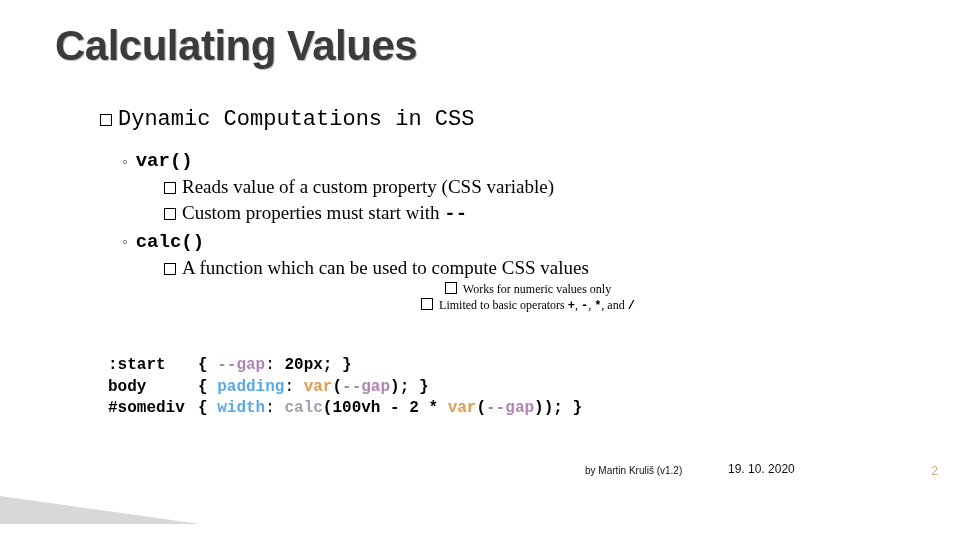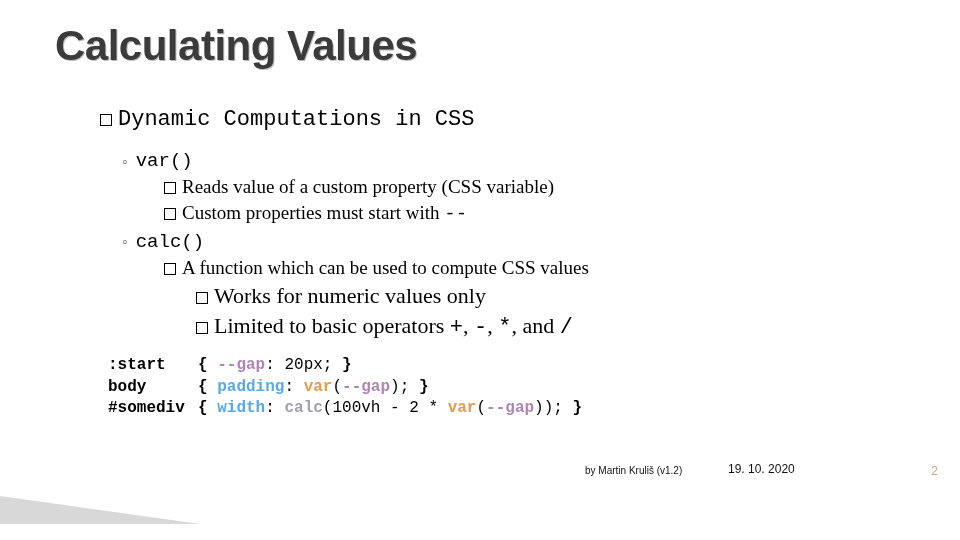--- a/index.html
+++ b/index.html
@@ -35,39 +35,39 @@
     left: 100px;
     top: 105px;
     width: 800px;
     font-family: Georgia, serif;
     font-size: 20px;
     line-height: 1.35;
   }
   .lvl1 { margin-left: 0; margin-bottom: 12px; font-size: 22px; font-family: Liberation Mono, monospace;}
   .lvl2 { margin-left: 22px; font-size: 19px; }
   .lvl3 { margin-left: 64px; font-size: 19px; }
-  .lvl4 { margin-left: 96px; font-size: 22px; }
+  .lvl4 { margin-left: 56px; font-size: 12px; text-align: center; }
   .box {
     display: inline-block;
     width: 12px;
     height: 12px;
     border: 1.2px solid #000;
     margin-right: 6px;
     vertical-align: -1px;
     box-sizing: border-box;
   }
   .circ {
     display: inline-block;
     vertical-align: middle;
     font-size: 16px;
     margin-right: 8px;
     color: #555;
   }
   .code { font-family: 'Courier New', monospace; }
-  .bold { font-weight: 400; }
+  .bold { font-weight: 700; }
   .codeblock {
     position: absolute;
     left: 108px;
     top: 355px;
     font-family: 'Courier New', monospace;
     font-size: 16px;
     line-height: 1.35;
     white-space: pre;
   }
   .sel { display: inline-block; width: 90px; font-weight: 700; }

